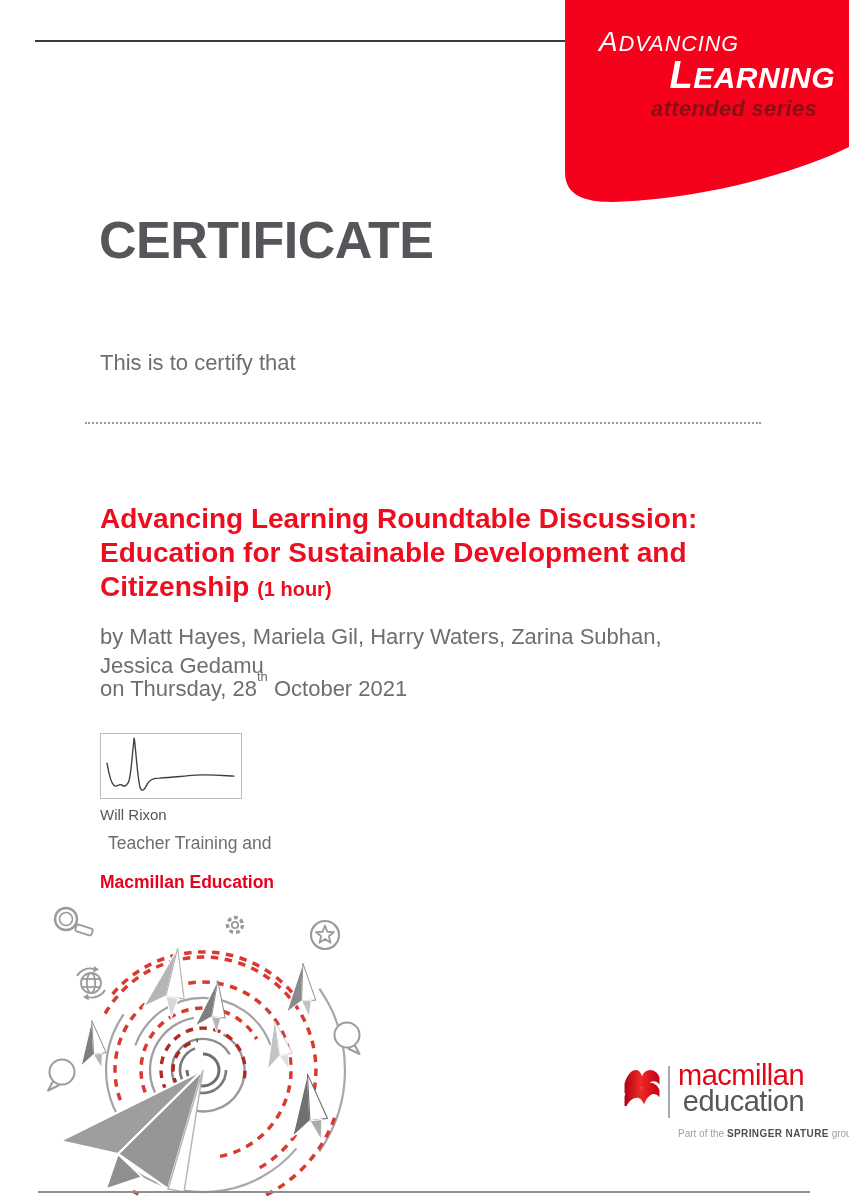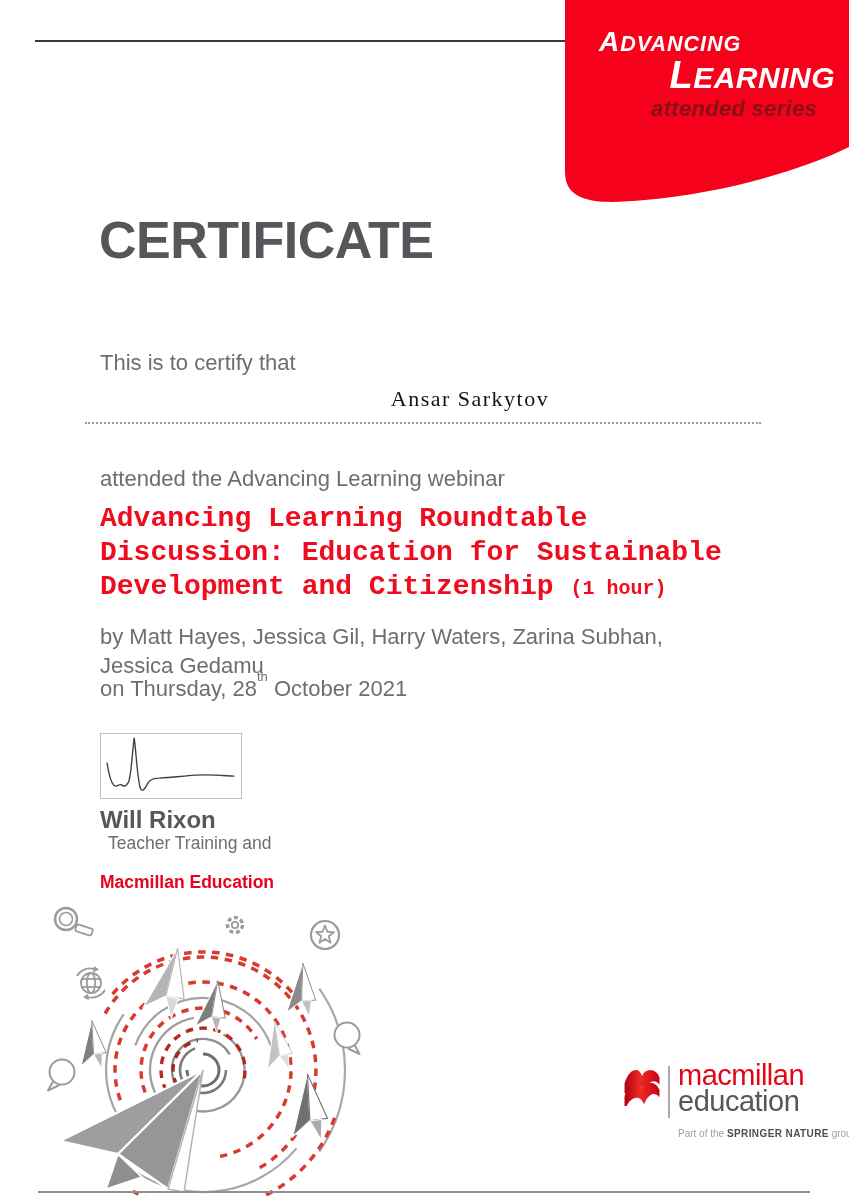--- a/index.html
+++ b/index.html
@@ -9,21 +9,21 @@
     font-family:"Liberation Sans", sans-serif;
   }
   
   .top-rule{position:absolute; left:35px; top:40px; width:531px; height:2px; background:#3a3a3a;}
 
   
   .badge{position:absolute; right:0; top:0; width:284px; height:212px;}
   .badge svg{position:absolute; left:0; top:0;}
   .badge-advancing{
     position:absolute; left:34px; top:26px; color:#ffffff;
-    font-size:21.5px; font-style:italic; font-weight:700;
+    font-size:21.5px; font-style:italic; font-weight:400;
     letter-spacing:1px; text-transform:uppercase;
   }
   .badge-advancing::first-letter{font-size:28px;}
   .badge-learning{
     position:absolute; right:14px; top:54px; color:#ffffff;
     font-size:30px; font-style:italic; font-weight:700;
     letter-spacing:.5px; text-transform:uppercase;
   }
   .badge-learning::first-letter{font-size:38px;}
   .badge-series{
@@ -42,42 +42,42 @@
     position:absolute; left:180px; top:386px; width:580px; text-align:center;
     font-family:"Liberation Serif", serif; font-size:22px; letter-spacing:1.5px; color:#141414;
   }
   .dotted-rule{position:absolute; left:85px; top:412px; width:676px; height:10px;
     border-bottom:2.5px dotted #9a9a9a;}
 
   .attended-line{position:absolute; left:100px; top:466px; font-size:22px; color:#6d6e71;}
 
   .webinar-title{
     position:absolute; left:100px; top:502px; width:680px;
-    font-size:28px; font-weight:700; color:#ee0c1e; line-height:34px;font-family:Liberation Mono, monospace;
+    font-size:28px; font-weight:700; color:#ee0c1e; line-height:34px;
   }
   .webinar-duration{font-size:20px; font-weight:700;}
 
   .presenters{position:absolute; left:100px; top:622px; width:660px;
     font-size:22px; color:#6d6e71; line-height:29px;}
   .date-line{position:absolute; left:100px; top:676px; font-size:22px; color:#6d6e71;}
   .date-line sup{font-size:13px; position:relative; top:-7px;}
 
   .signature-box{
     position:absolute; left:100px; top:733px; width:140px; height:64px;
     border:1px solid #bdbdbd; background:#fff;
   }
-  .signatory-name{position:absolute; left:100px; top:806px; font-size:24px; font-weight:700; color:#56575a;}
+  .signatory-name{position:absolute; left:100px; top:806px; font-size:15px; font-weight:400; color:#56575a;}
   .signatory-role1{position:absolute; left:100px; top:833px; font-size:17.5px; color:#6d6e71;margin-left:8px;}
   .signatory-role2{position:absolute; left:100px; top:853px; font-size:17.5px; color:#6d6e71;}
   .signatory-org{position:absolute; left:100px; top:872px; font-size:17.5px; font-weight:700; color:#e8001d;}
 
   .illustration{position:absolute; left:18px; top:893px; width:365px; height:303px;}
 
   
-  .publisher{position:absolute; left:622px; top:1064px; width:200px; height:85px;}
+  .publisher{position:absolute; left:622px; top:1064px; width:200px; height:85px;text-align:right;}
   .publisher .m-icon{position:absolute; left:0; top:5px;}
   .publisher .divider{position:absolute; left:46px; top:2px; width:2px; height:52px; background:#a7abad;}
   .brand{position:absolute; left:56px; top:-2px;}
   .brand-line{display:block; font-size:29px; letter-spacing:-0.5px; line-height:26px;}
   .brand-macmillan{color:#e30617;}
   .brand-education{color:#56575a;}
   .tagline{position:absolute; left:56px; top:64px; font-size:10px; color:#a0a0a0; white-space:nowrap;}
   .tagline b{color:#4f4f51; letter-spacing:.4px;}
 
   .bottom-rule{position:absolute; left:38px; top:1191px; width:772px; height:2px; background:#8f8f8f;}
@@ -95,32 +95,30 @@
     </svg>
     <div class="badge-advancing">Advancing</div>
     <div class="badge-learning">Learning</div>
     <div class="badge-series">attended series</div>
   </div>
 
   <div class="cert-title">CERTIFICATE</div>
 
   <div class="certify-line">This is to certify that</div>
 
-  <div class="recipient-name">Ansar Sarkytov</div>
   <div class="dotted-rule"></div>
 
-  <div class="attended-line">attended the Advancing Learning webinar</div>
 
   <div class="webinar-title">
     <span>Advancing Learning Roundtable Discussion: Education for Sustainable Development and Citizenship</span>
     <span class="webinar-duration">(1 hour)</span>
   </div>
 
   <div class="presenters">
-    <span>by Matt Hayes, Jessica Gil, Harry Waters, Zarina Subhan,</span><br>
+    <span>by Matt Hayes, Mariela Gil, Harry Waters, Zarina Subhan,</span><br>
     <span>Jessica Gedamu</span>
   </div>
 
   <div class="date-line">
     <span>on Thursday, 28</span><sup>th</sup>
     <span>October 2021</span>
   </div>
 
   <div class="signature-box">
     <svg width="138" height="62" viewBox="0 0 140 64">

